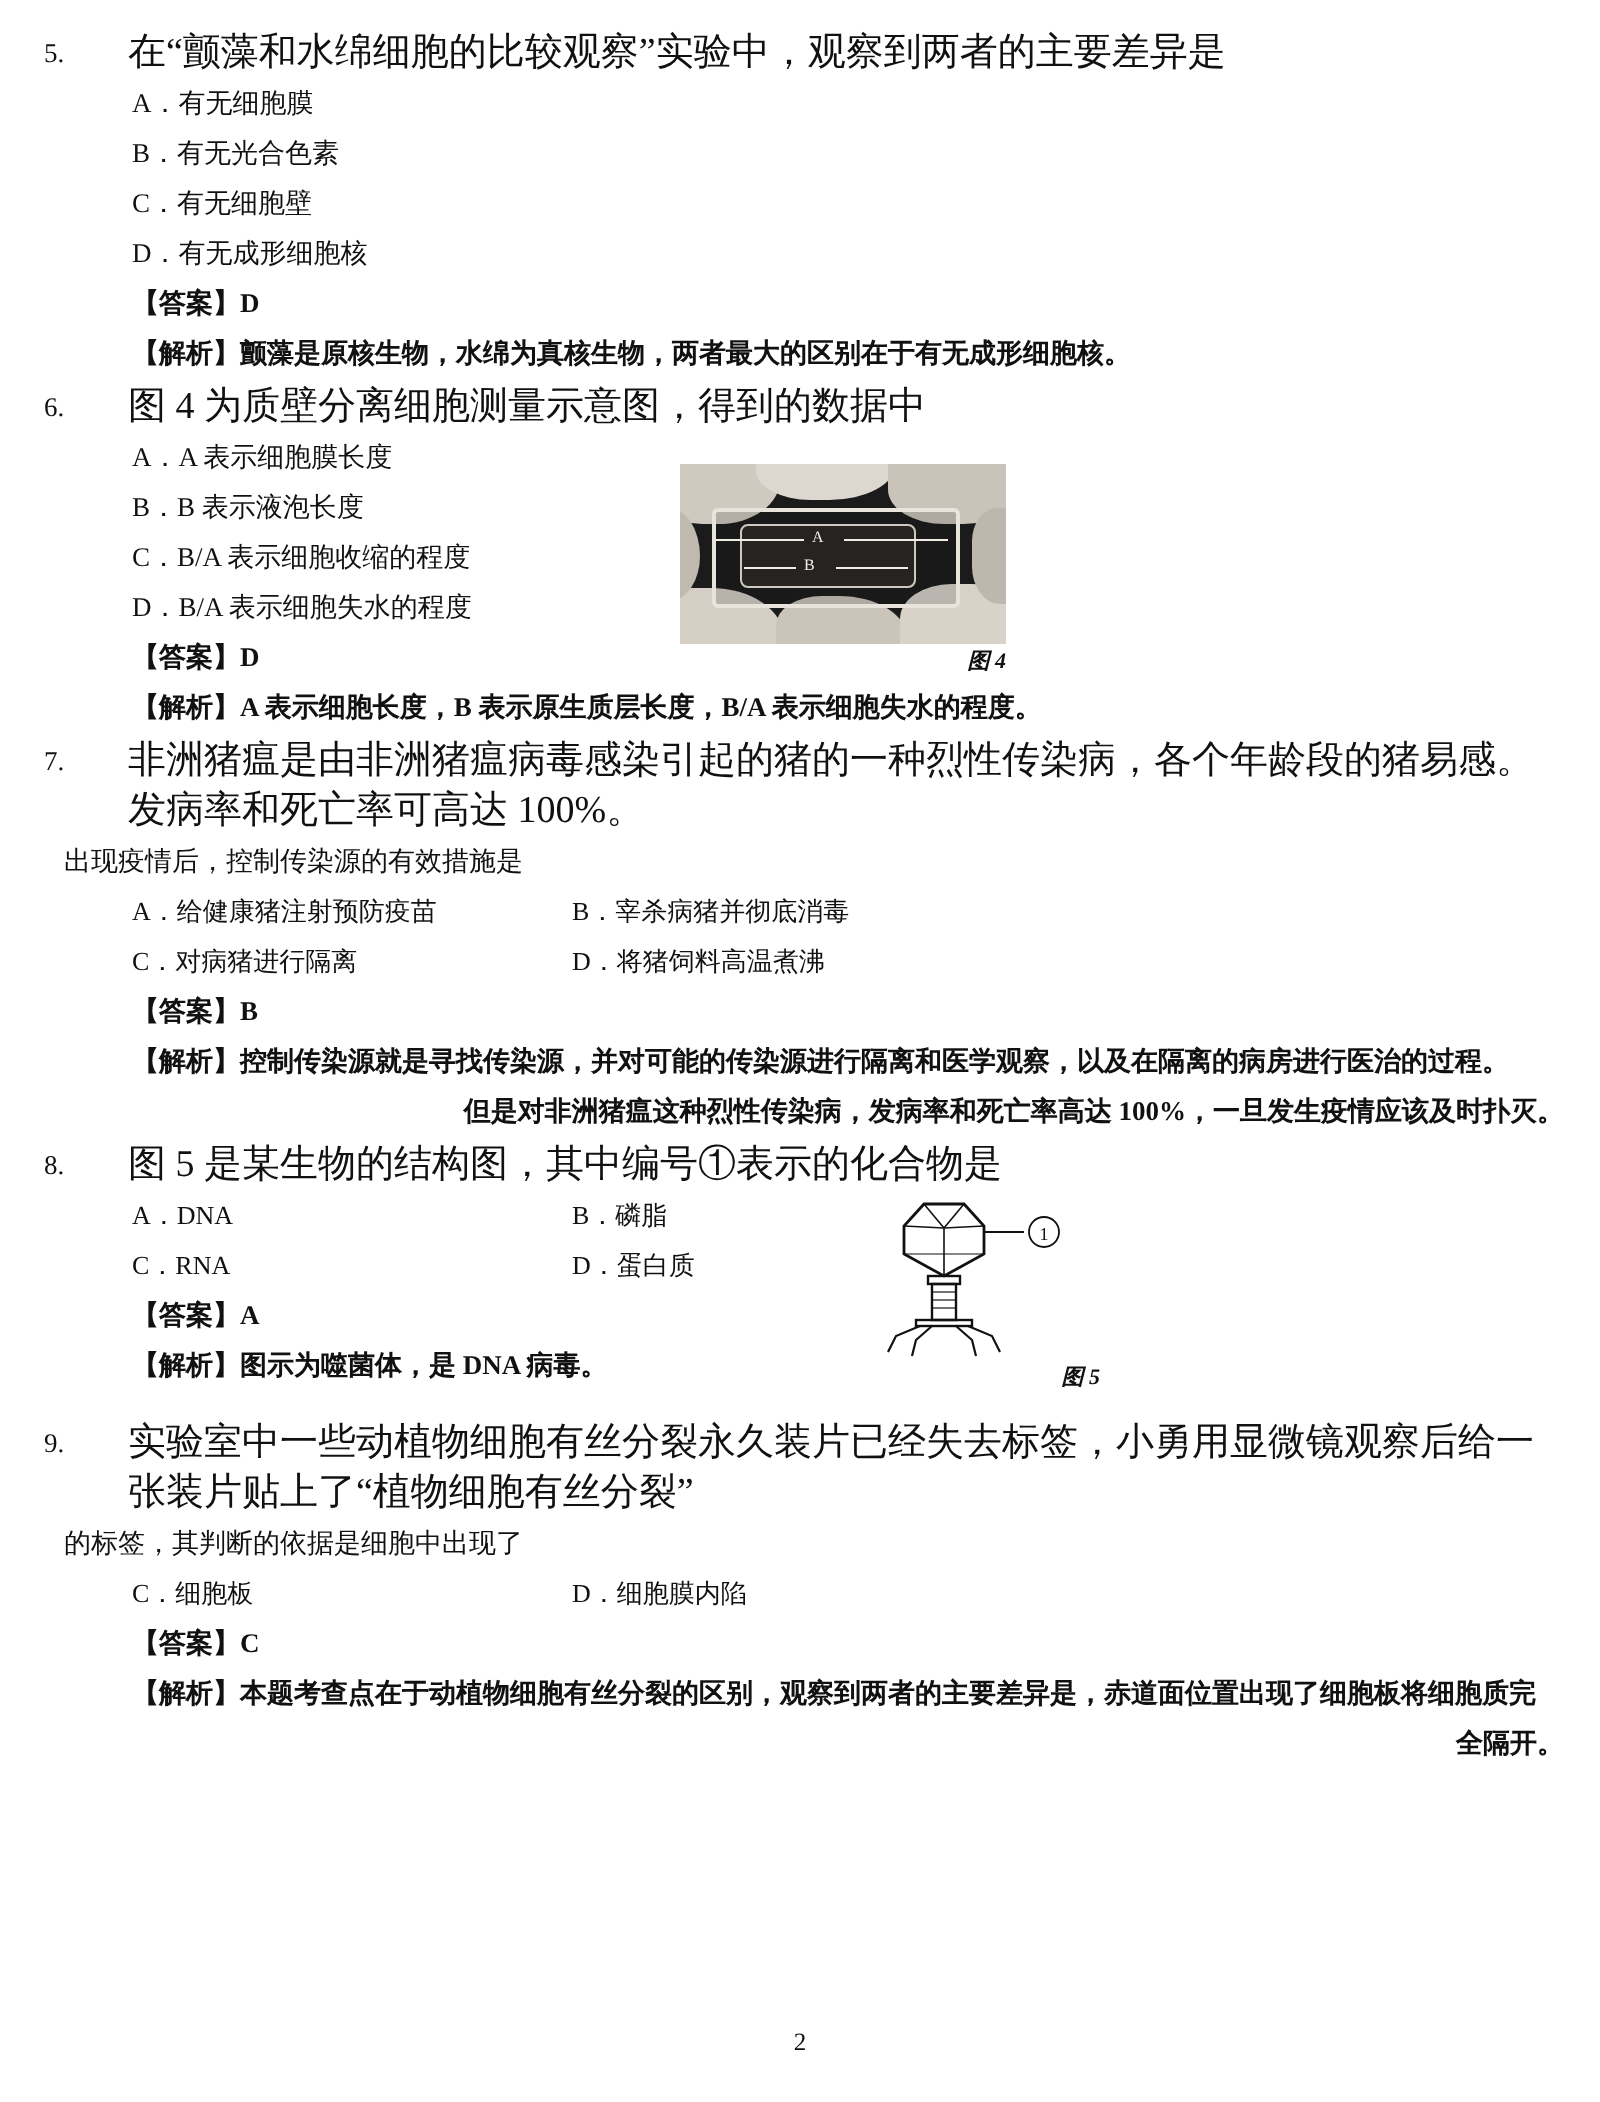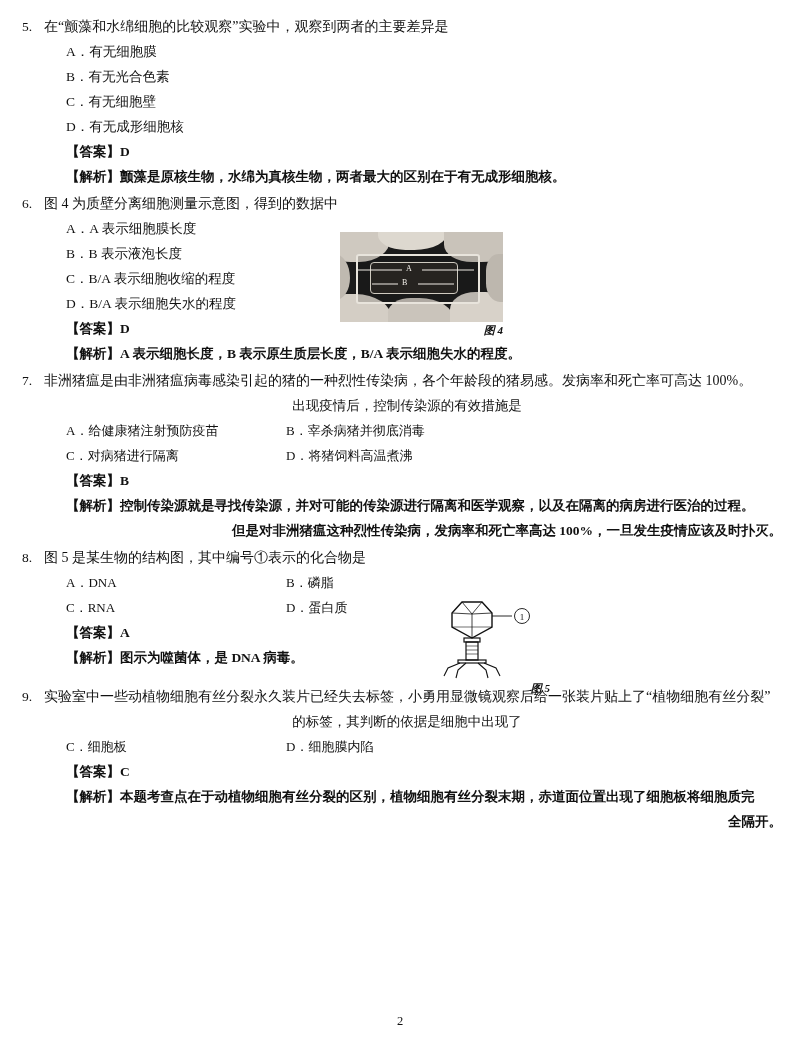--- a/index.html
+++ b/index.html
@@ -39,27 +39,27 @@
     line-height: 25px;
   }
   .q-num {
     width: 22px;
     flex: 0 0 22px;
     text-align: left;
     font-size: 13.5px;
   }
   .q-stem {
     flex: 1;
-    font-size: 14px;
+    font-size: 19px;
+    margin-left: 20px;
   }
   .q-cont {
     margin-left: 10px;
     font-size: 13.5px;
     line-height: 25px;
-    text-align: center;
   }
   .opt {
     margin-left: 44px;
     font-size: 13.5px;
     line-height: 25px;
   }
   .opt-2col {
     margin-left: 44px;
     font-size: 13px;
     line-height: 25px;
@@ -246,21 +246,21 @@
       </div>
       <div class="q-cont">的标签，其判断的依据是细胞中出现了</div>
       <div class="opt-2col">
         <span>C．细胞板</span>
         <span>D．细胞膜内陷</span>
       </div>
       <div class="ans">
         <span>【答案】</span><span>C</span>
       </div>
       <div class="exp">
-        <span>【解析】</span><span>本题考查点在于动植物细胞有丝分裂的区别，植物细胞有丝分裂末期，赤道面位置出现了细胞板将细胞质完</span>
+        <span>【解析】</span><span>本题考查点在于动植物细胞有丝分裂的区别，观察到两者的主要差异是，赤道面位置出现了细胞板将细胞质完</span>
       </div>
       <div class="exp-cont">全隔开。</div>
     </div>
 
   </div>
 
   <div class="fig-wrap" id="fig4">
     <div class="micro">
       <div class="blob" style="left:-14px; top:-16px; width:64px; height:46px; background:#cfc9c0;"></div>
       <div class="blob" style="left:38px; top:-20px; width:70px; height:38px; background:#ddd8cf;"></div>

